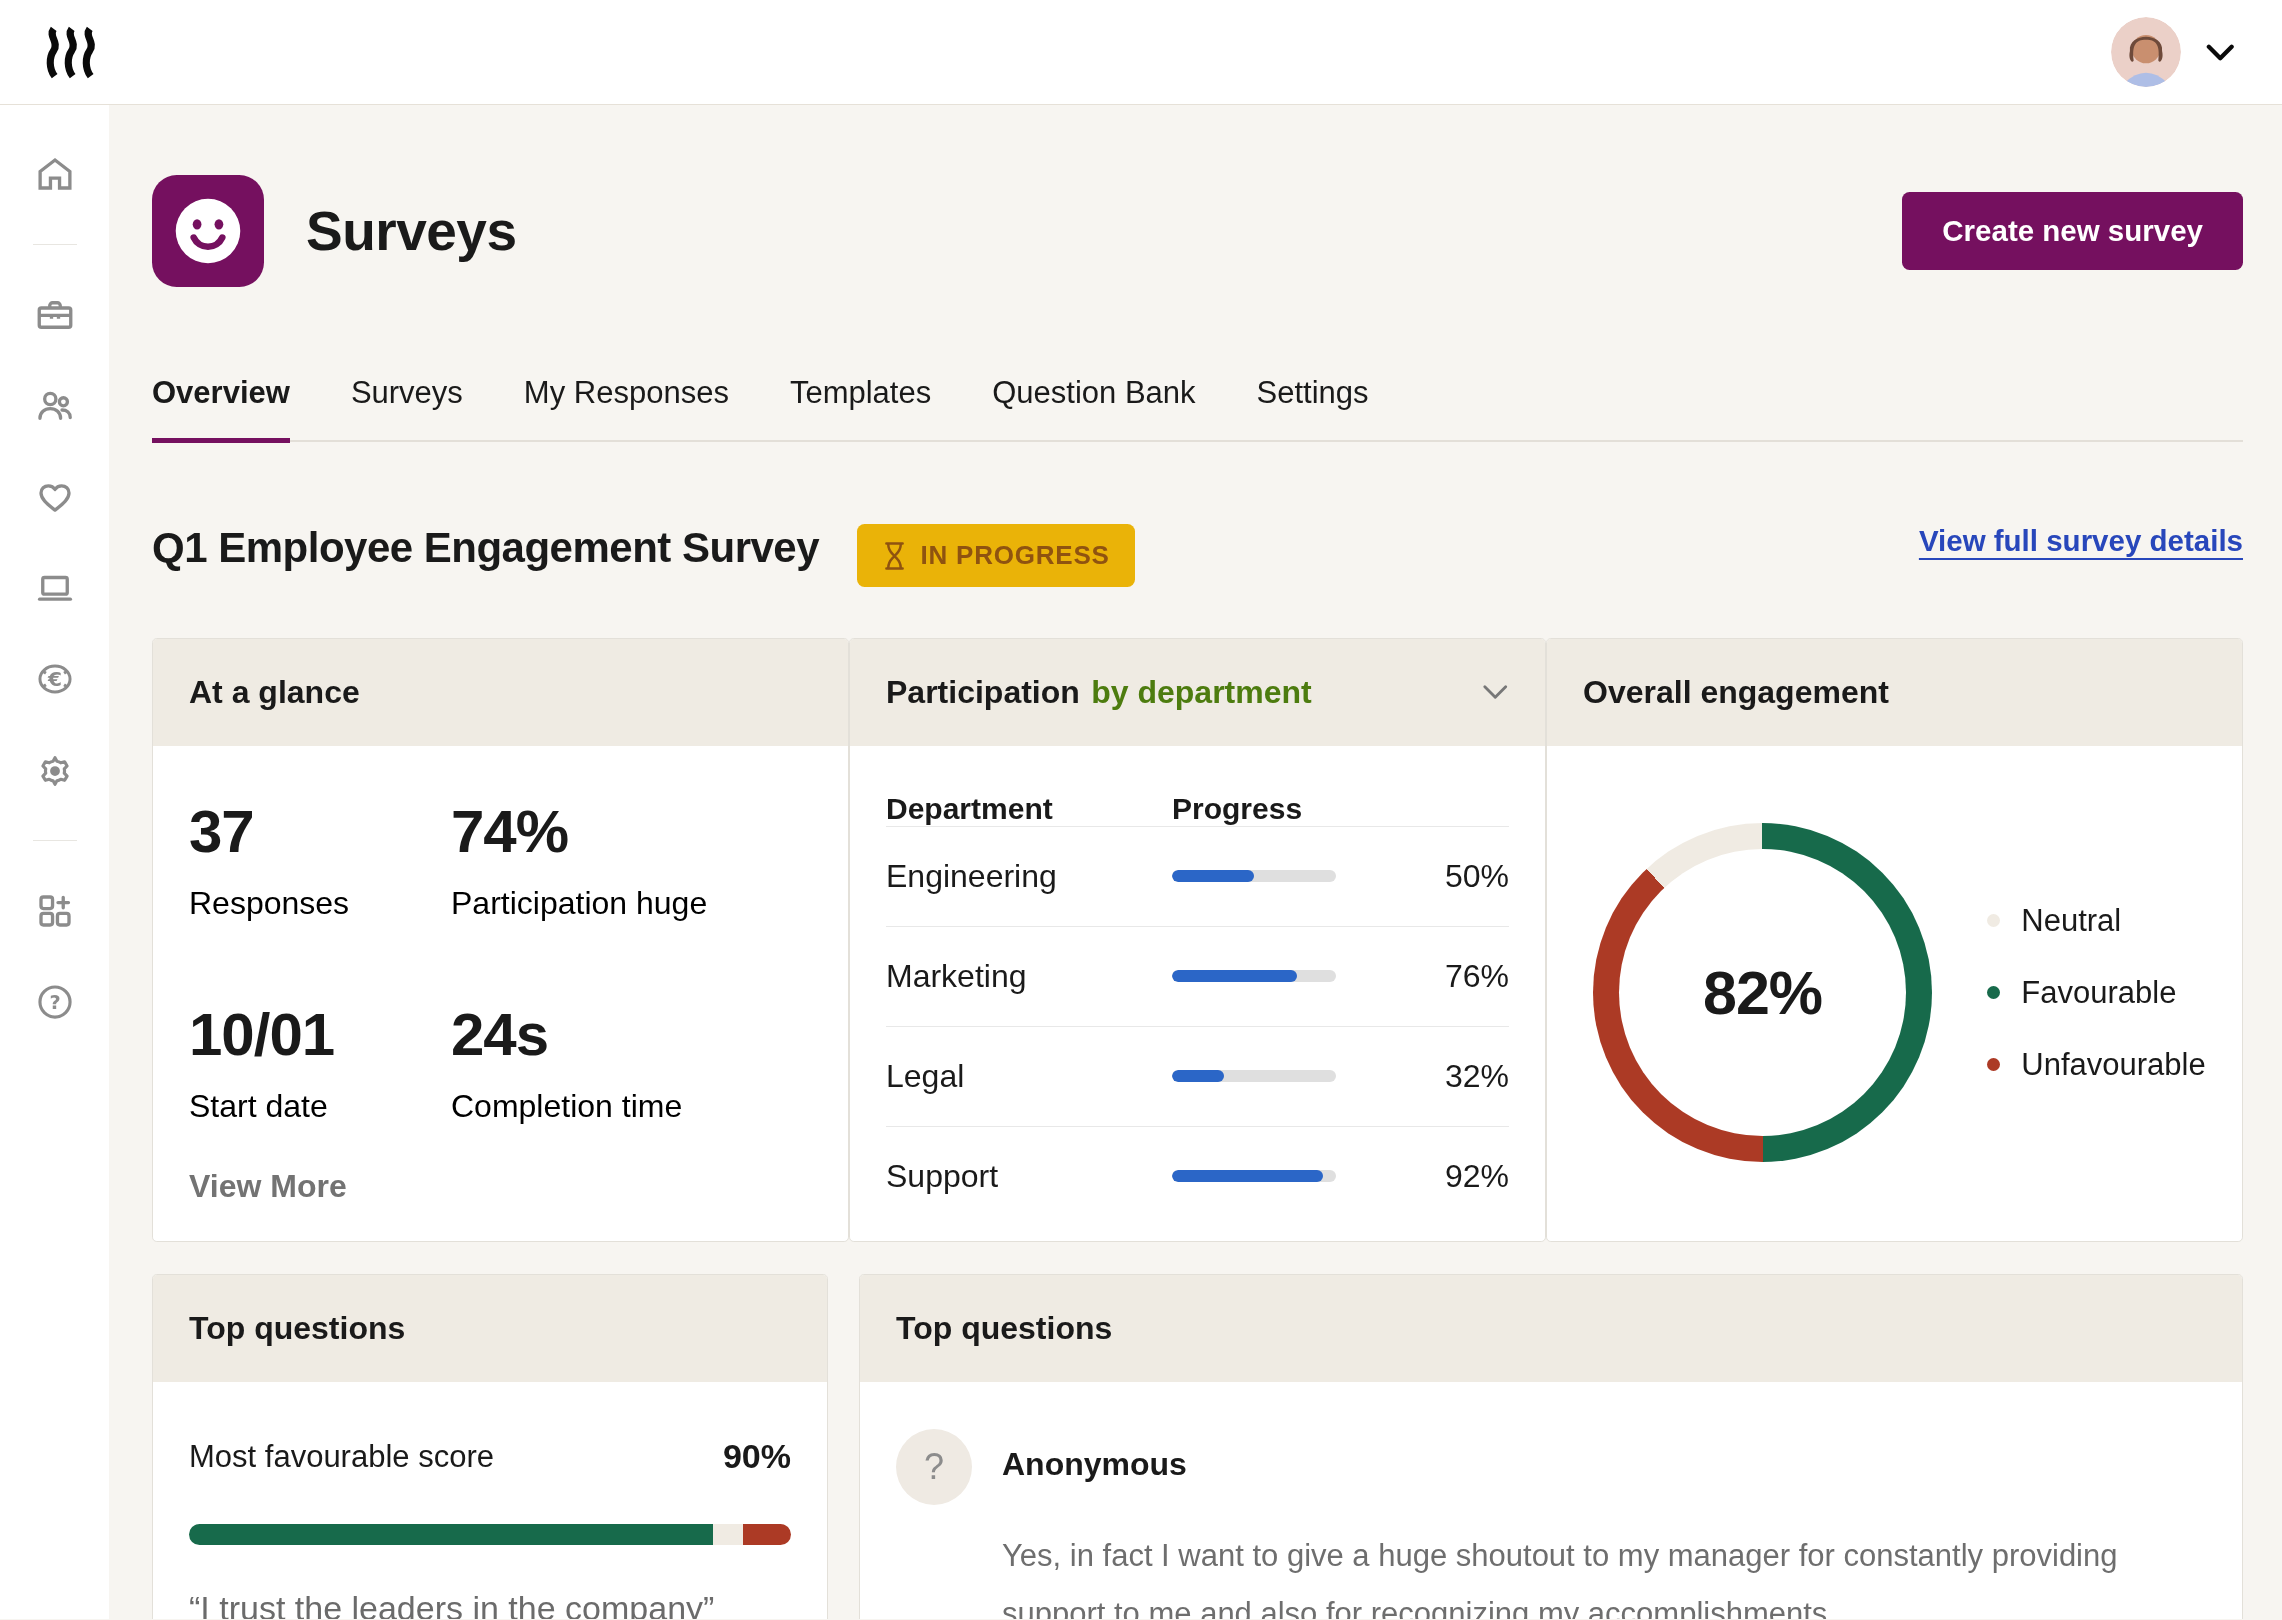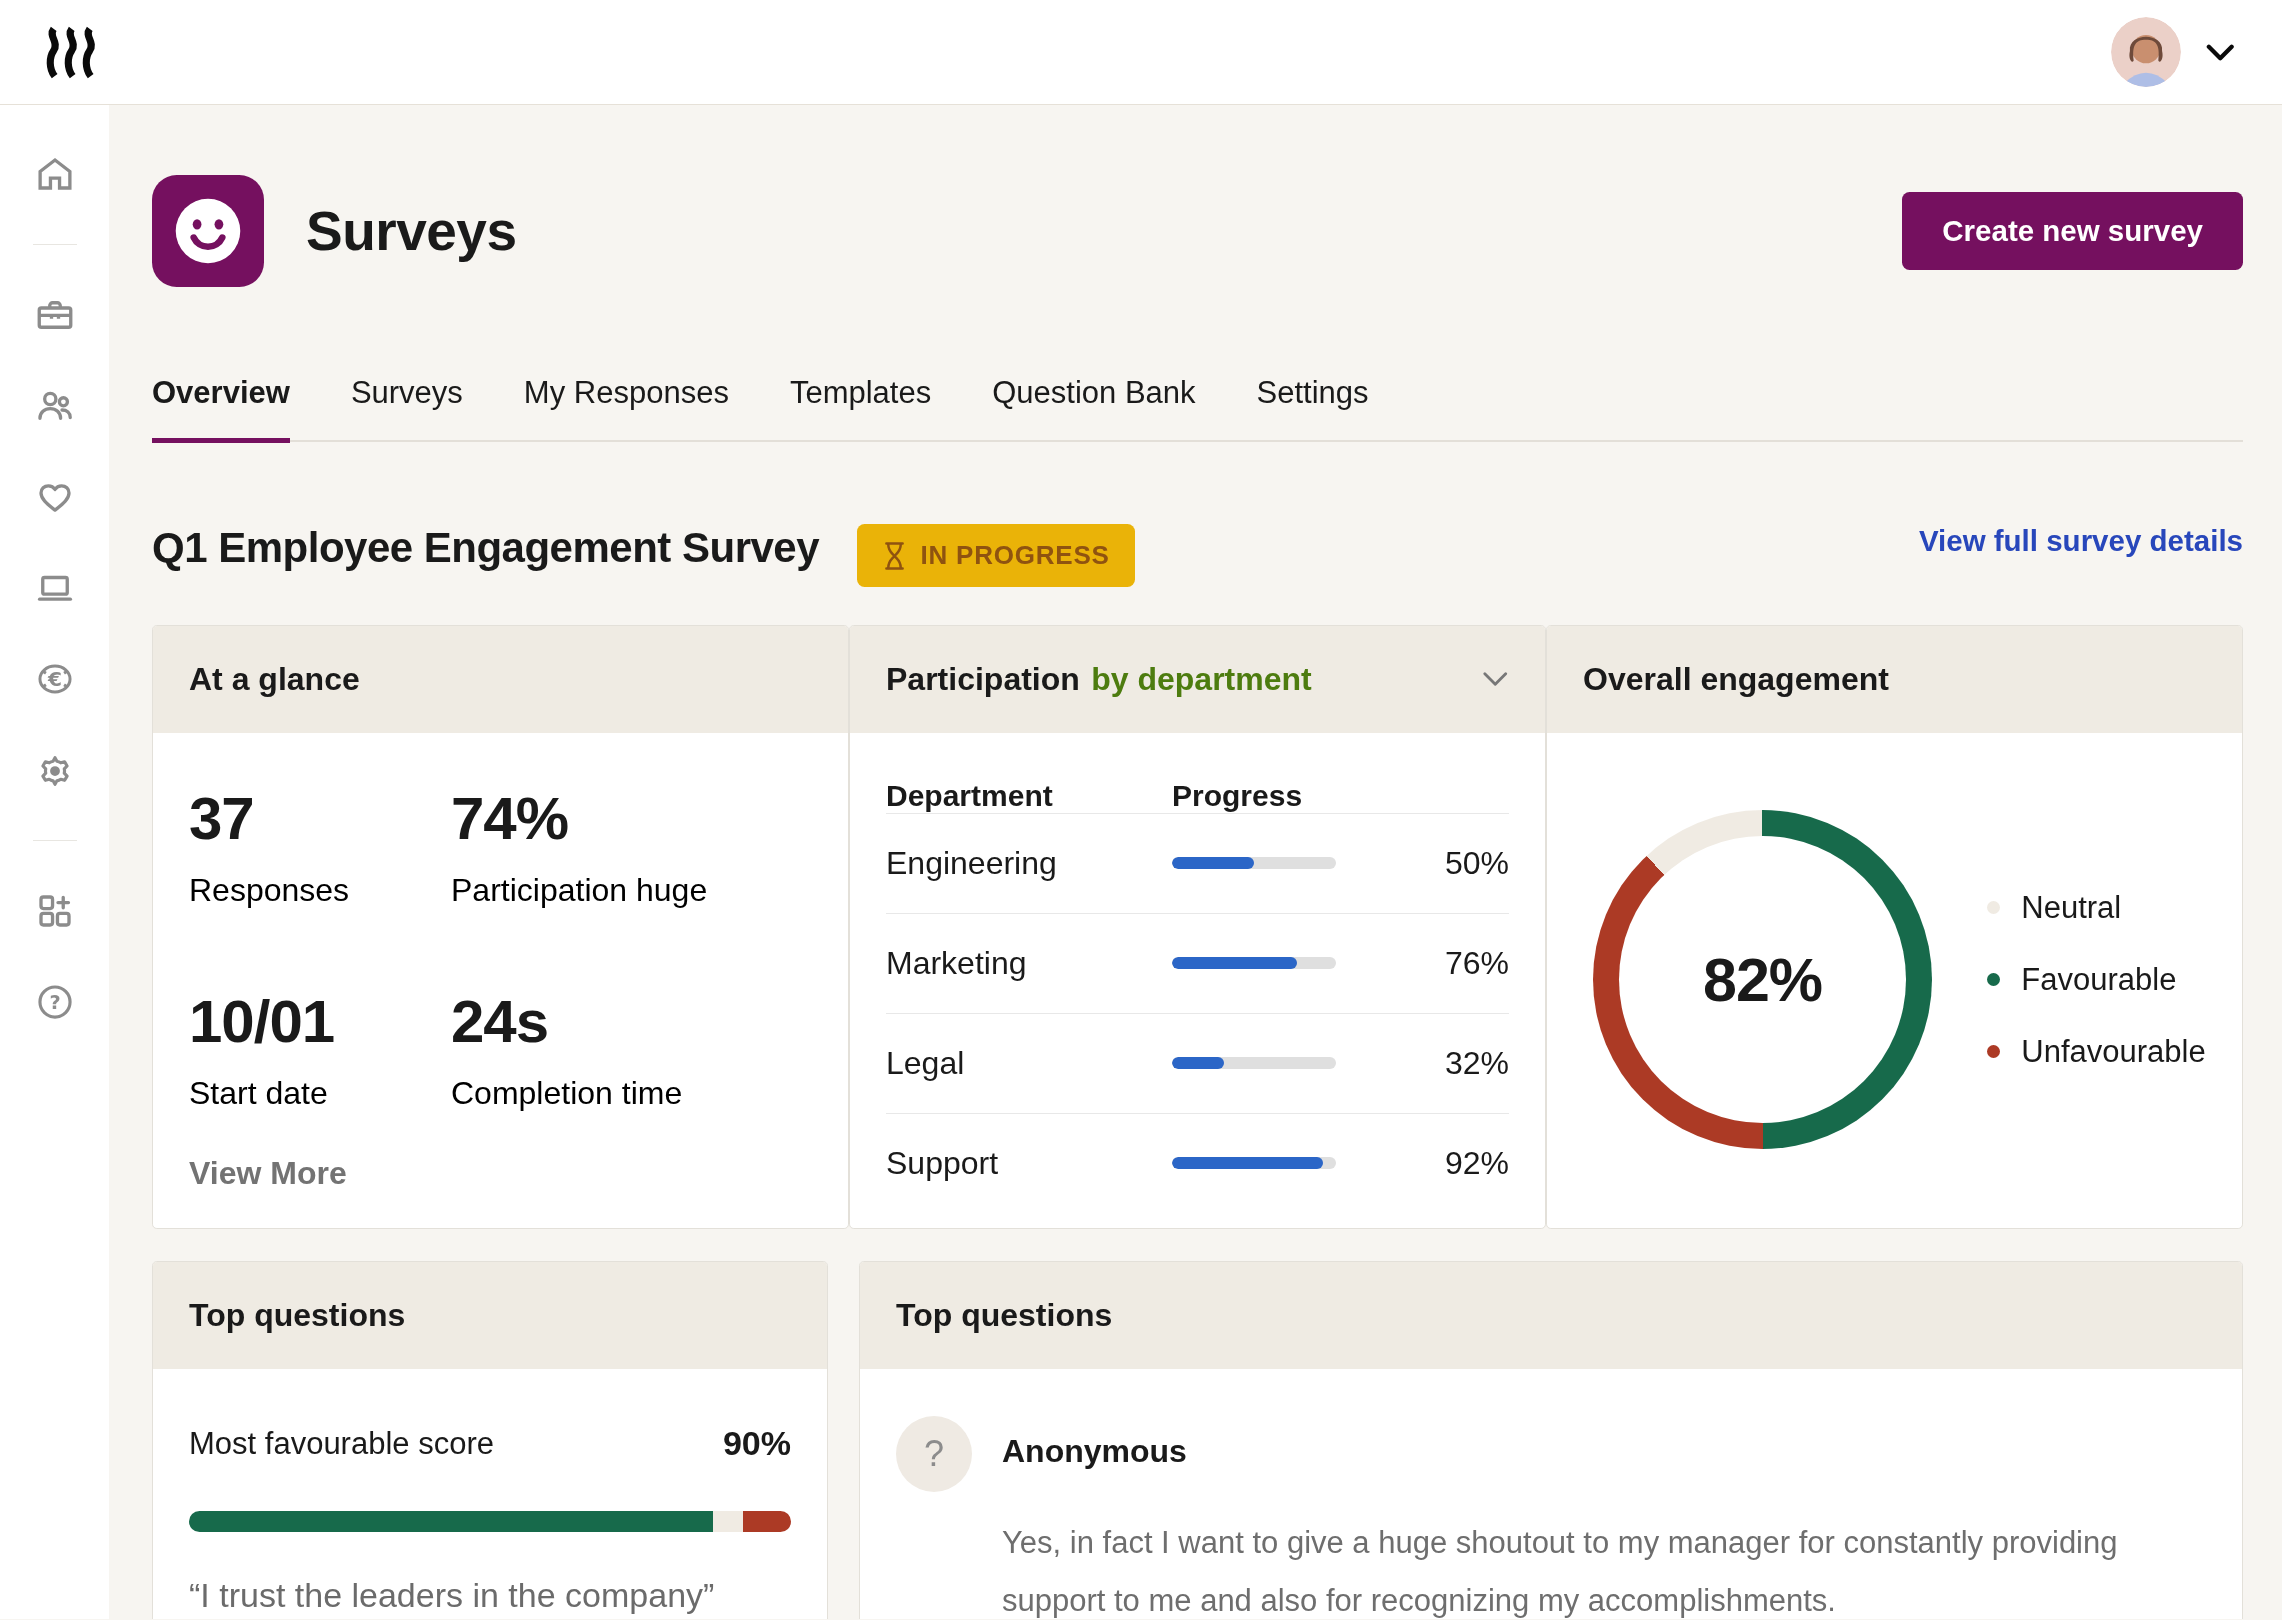--- a/index.html
+++ b/index.html
@@ -36,24 +36,24 @@
   .tab { font-size:31px; padding-bottom:27px; margin-bottom:-2.9px; cursor:pointer; color:#1A1A1A; }
   .tab.active { font-weight:700; border-bottom:5.7px solid var(--brand); }
 
   
   .survey-row { display:flex; margin-top:82px; }
   .survey-row h2 { font-size:42px; font-weight:700; letter-spacing:-0.5px; }
   .badge { display:inline-flex; align-items:center; gap:13.3px; background:#eab308; color:#8F5310;
            border-radius:7.6px; height:63px; padding:0 25px; margin-left:38px;
            font-size:26px; font-weight:700; letter-spacing:0.8px; }
   .details-link { margin-left:auto; color:#2847BB; font-size:29.5px; font-weight:700;
-                  text-underline-offset:6.7px; cursor:pointer; }
-
-  
-  .grid3 { display:grid; grid-template-columns:repeat(3,1fr); margin-top:38px; }
+                  text-decoration:underline; text-underline-offset:6.7px; cursor:pointer; }
+
+  
+  .grid3 { display:grid; grid-template-columns:repeat(3,1fr); margin-top:51px; }
   .grid2 { display:grid; grid-template-columns:calc(33.333% - 21px) 1fr; gap:31px; margin-top:32px; }
   .card { background:#FFFFFF; border:1.9px solid #E3E0D9; border-radius:4.8px; overflow:hidden; }
   .grid3 .card { height:604px; display:flex; flex-direction:column; }
   .grid2 .card { height:533px; display:flex; flex-direction:column; }
   .card-head { background:#EFEBE3; height:107px; flex:none; display:flex; align-items:center;
                padding:0 36px; font-size:32px; font-weight:700; }
   .card-body { padding:34px 36px 36px 36px; flex:1; display:flex; flex-direction:column; }
 
   
   .stats { display:grid; grid-template-columns:262px 1fr; row-gap:78px; margin-top:17px; }

